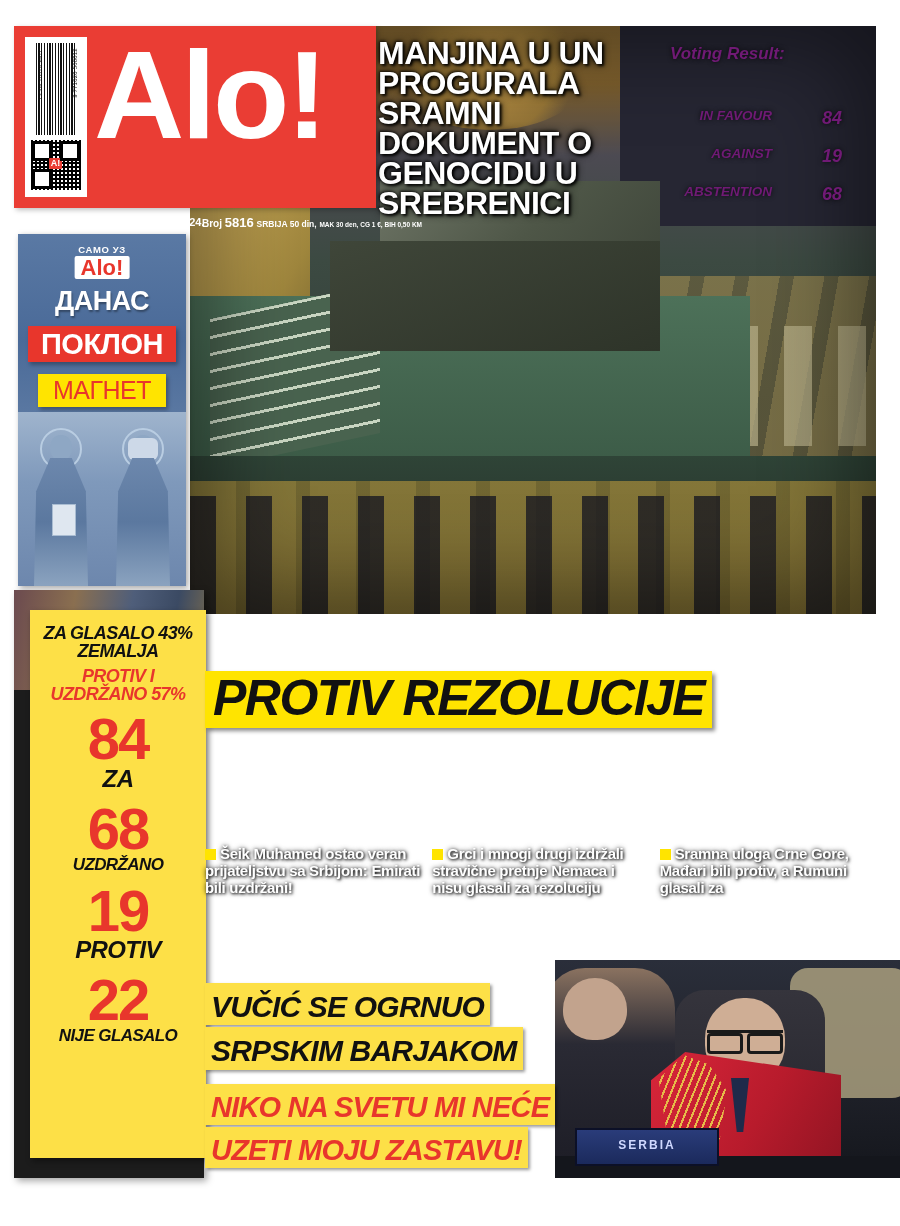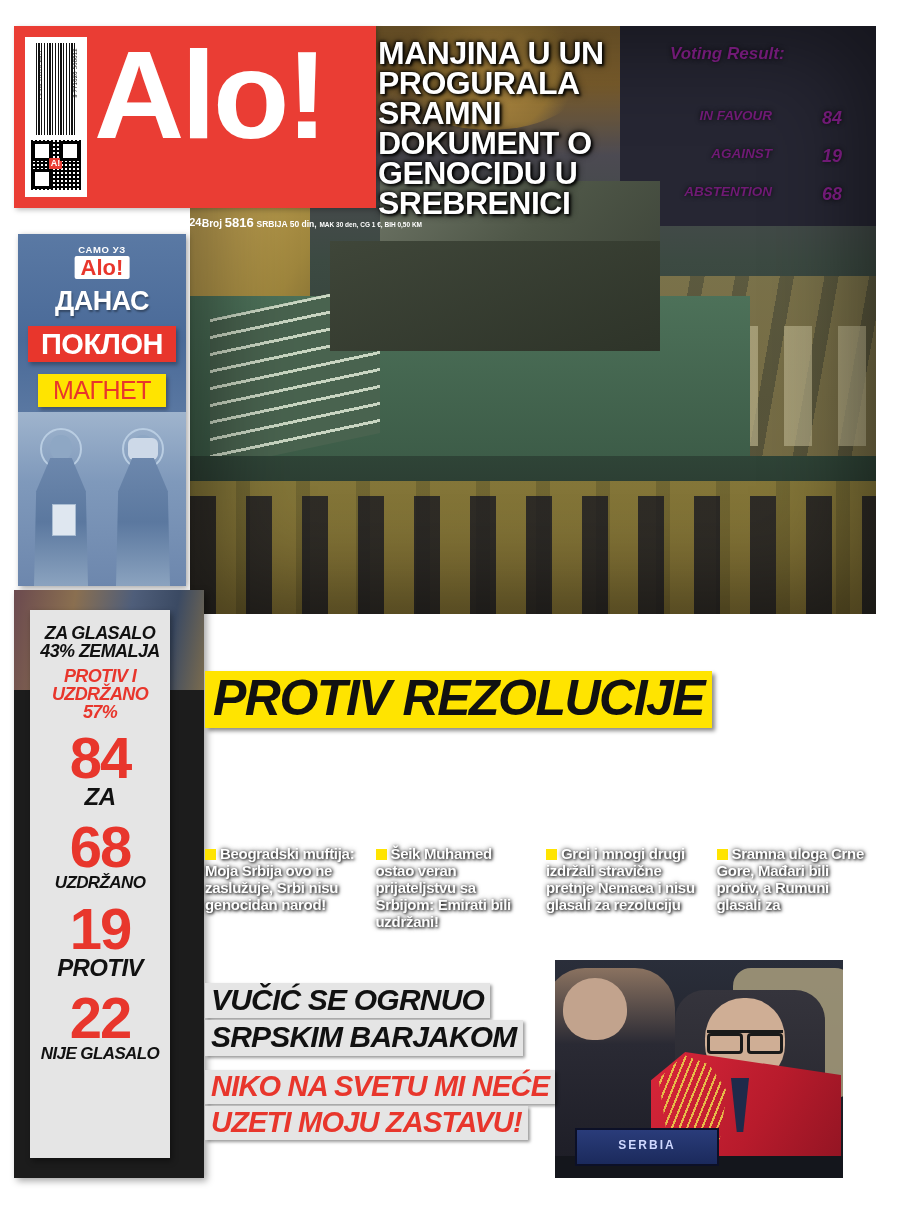--- a/index.html
+++ b/index.html
@@ -111,21 +111,21 @@
   .saint.right{right:12px;}
   .saint.right .mitre{position:absolute;left:50%;top:12px;transform:translateX(-50%);width:30px;height:22px;
      background:#cdd9e8;border-radius:6px;}
 
   
   .stats-frame{position:absolute;left:14px;top:590px;width:190px;height:588px;background:#1c1c1c;
      box-shadow:3px 3px 7px rgba(0,0,0,.35);}
   .stats-photo{position:absolute;left:14px;top:590px;width:190px;height:100px;overflow:hidden;}
   .stats-photo-in{position:absolute;inset:0;background:
       linear-gradient(100deg,#6b4a4f 0%,#8a6f50 30%,#4f5e7a 58%,#3b4a63 80%,#7a6b4e 100%);}
-  .stats-card{position:absolute;left:30px;top:610px;width:140px;height:548px;background:#e5e5e5;
+  .stats-card{position:absolute;left:30px;top:610px;width:176px;height:548px;background:#fde047;
      box-shadow:2px 3px 6px rgba(0,0,0,.4);}
   .st-head{text-align:center;padding:14px 6px 0 6px;}
   .st-head .l1{font-size:18px;font-weight:bold;font-style:italic;color:#111;line-height:1.02;letter-spacing:-.6px;}
   .st-head .l2{font-size:18px;font-weight:bold;font-style:italic;color:#e8362c;line-height:1.02;
      letter-spacing:-.6px;margin-top:6px;}
   .st-item{text-align:center;margin-top:12px;}
   .st-num{font-size:58px;font-weight:bold;color:#e8362c;line-height:.82;letter-spacing:-2px;}
   .st-lab{font-size:24px;font-weight:bold;font-style:italic;color:#111;letter-spacing:-.6px;margin-top:2px;}
   .st-lab.sm{font-size:17px;}
 
@@ -141,21 +141,21 @@
      box-shadow:3px 3px 4px rgba(0,0,0,.45);}
 
   
   .bullets{position:absolute;left:205px;top:845px;width:670px;height:130px;display:flex;gap:12px;
      color:#fff;}
   .bcol{flex:1;font-size:15px;font-weight:bold;line-height:1.14;letter-spacing:-.3px;
      text-shadow:1px 1px 3px rgba(0,0,0,.9),0 0 5px rgba(0,0,0,.8);}
   .bsq{display:inline-block;width:11px;height:11px;background:#ffe400;margin-right:4px;vertical-align:-1px;}
 
   
-  .botphoto{position:absolute;left:555px;top:960px;width:288px;height:218px;overflow:hidden;background:#1b1b22;}
+  .botphoto{position:absolute;left:555px;top:960px;width:345px;height:218px;overflow:hidden;background:#1b1b22;}
   .bp-bg{position:absolute;inset:0;background:linear-gradient(180deg,#2a2e3a 0%,#23252e 40%,#14161c 100%);}
   .bp-chair{position:absolute;right:-10px;top:8px;width:120px;height:130px;background:#a99f7e;border-radius:18px;opacity:.85;}
   .bp-man1{position:absolute;left:-10px;top:8px;width:130px;height:200px;
      background:linear-gradient(180deg,#8a7260 0%,#2a2a34 38%,#1d1d26 100%);border-radius:40px 40px 0 0;}
   .bp-man1head{position:absolute;left:18px;top:10px;width:64px;height:62px;background:#c2a38d;border-radius:50% 50% 46% 46%;}
   .bp-vuc{position:absolute;left:120px;top:30px;width:150px;height:190px;
      background:linear-gradient(180deg,#35343c 0%,#22222a 100%);border-radius:30px 30px 0 0;}
   .bp-vuchead{position:absolute;left:30px;top:8px;width:80px;height:84px;background:#cfae95;border-radius:48% 48% 44% 44%;}
   .bp-glass{position:absolute;left:32px;top:40px;width:76px;height:16px;
      border-top:3px solid #1a1a1a;}
@@ -171,22 +171,22 @@
      clip-path:polygon(16% 0%,30% 8%,40% 30%,36% 70%,20% 90%,6% 60%,2% 20%);opacity:.95;}
   .bp-tie{position:absolute;left:176px;top:118px;width:18px;height:54px;background:#1f2a4a;
      clip-path:polygon(0 0,100% 0,68% 100%,32% 100%);}
   .bp-plate{position:absolute;left:20px;top:168px;width:140px;height:34px;
      background:linear-gradient(180deg,#2a3c7a 0%,#1b2a5c 100%);border:2px solid #0c1027;}
   .bp-plate span{display:block;text-align:center;color:#cfd8ff;font-size:12px;font-weight:bold;
      letter-spacing:2px;line-height:30px;}
   .bp-desk{position:absolute;left:0;bottom:0;width:100%;height:22px;background:#14161c;}
 
   .vucic{position:absolute;left:205px;top:983px;width:358px;}
-  .vl{display:inline-block;background:#e5e5e5;font-weight:bold;font-style:italic;
-     font-size:30px;line-height:1.08;letter-spacing:-.8px;padding:1px 6px 2px 6px;white-space:nowrap;
+  .vl{display:inline-block;background:#fde047;font-weight:bold;font-style:italic;
+     font-size:30px;line-height:1.08;letter-spacing:-.8px;padding:8px 6px 2px 6px;white-space:nowrap;
      box-shadow:2px 2px 3px rgba(0,0,0,.4);}
   .vl.black{color:#111;}
   .vl.red{color:#e8362c;font-size:29px;}
 </style>
 </head>
 <body>
 
 <div class="page">
 
   <div class="tophoto">
@@ -296,23 +296,20 @@
     </div>
   </div>
 
 
   <div class="yellow-block">
     <div style="margin-top:3px"><span class="yl">PROTIV REZOLUCIJE</span></div>
   </div>
 
   <div class="bullets">
     <div class="bcol">
-      <span class="bsq"></span><span>Beogradski muftija: Moja Srbija ovo ne zaslužuje, Srbi nisu genocidan narod!</span>
-    </div>
-    <div class="bcol">
       <span class="bsq"></span><span>Šeik Muhamed ostao veran prijateljstvu sa Srbijom: Emirati bili uzdržani!</span>
     </div>
     <div class="bcol">
       <span class="bsq"></span><span>Grci i mnogi drugi izdržali stravične pretnje Nemaca i nisu glasali za rezoluciju</span>
     </div>
     <div class="bcol">
       <span class="bsq"></span><span>Sramna uloga Crne Gore, Mađari bili protiv, a Rumuni glasali za</span>
     </div>
   </div>
 

